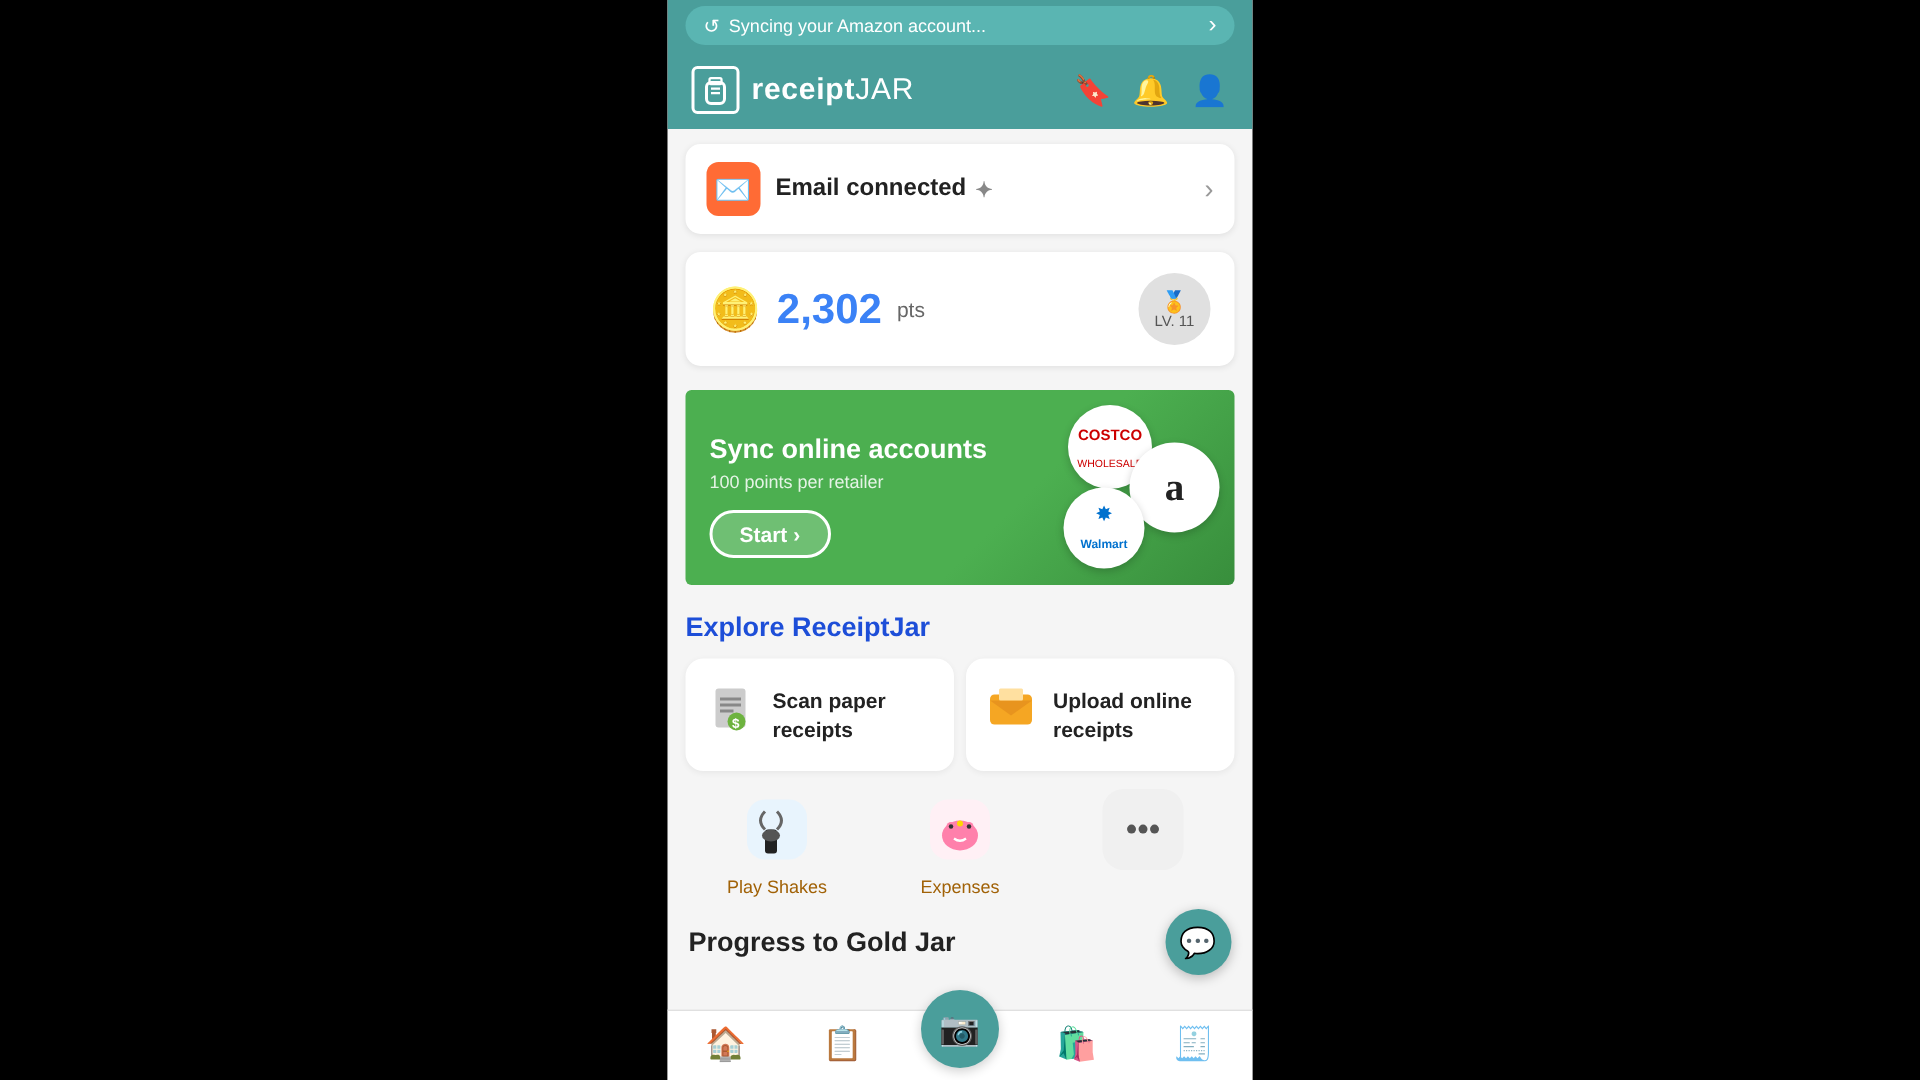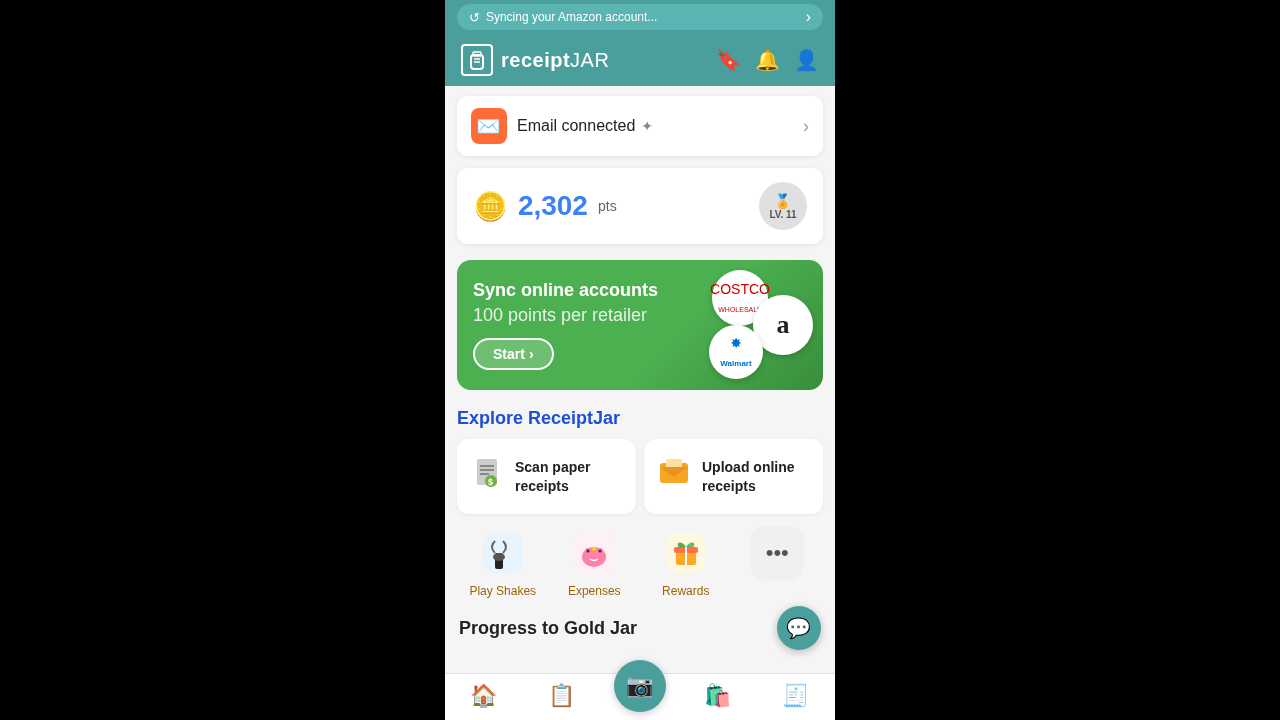--- a/index.html
+++ b/index.html
@@ -104,21 +104,21 @@
       height: 36px;
       background: #ff6b35;
       border-radius: 8px;
       display: flex;
       align-items: center;
       justify-content: center;
       font-size: 18px;
     }
     .email-connected-text {
       font-size: 16px;
-      font-weight: 400;
+      font-weight: 700;
       color: #222;
       display: flex;
       align-items: center;
       gap: 6px;
     }
     .sparkle {
       font-size: 14px;
       color: #888;
     }
     .chevron-right {
@@ -162,44 +162,44 @@
       display: flex;
       flex-direction: column;
       align-items: center;
       justify-content: center;
     }
     .level-badge-icon {
       font-size: 14px;
     }
     .level-badge-text {
       font-size: 10px;
-      font-weight: 700;
+      font-weight: 400;
       color: #555;
     }
     
     .sync-accounts-card {
       margin: 10px 12px 8px;
       background: linear-gradient(135deg, #4caf50 60%, #388e3c 100%);
-      border-radius: 14px;
+      border-radius: 4px;
       padding: 18px 16px;
       position: relative;
       overflow: hidden;
       min-height: 130px;
       display: flex;
       flex-direction: column;
-      justify-content: center;
+      justify-content: flex-end;
     }
     .sync-title {
       font-size: 18px;
       font-weight: 700;
       color: #fff;
       margin-bottom: 4px;
     }
     .sync-subtitle {
-      font-size: 18px;
+      font-size: 12px;
       color: rgba(255,255,255,0.85);
       margin-bottom: 12px;
     }
     .start-btn {
       background: rgba(255,255,255,0.2);
       border: 2px solid #fff;
       border-radius: 20px;
       color: #fff;
       font-size: 14px;
       font-weight: 600;
@@ -448,21 +448,21 @@
       <div class="sync-subtitle">100 points per retailer</div>
       <button class="start-btn">
         <span>Start</span>
         <span>›</span>
       </button>
     </div>
 
     <div class="retailers-container">
       <div class="rc-costco">
         <div style="text-align:center; line-height:1.1;">
-          <span style="color:#cc0000; font-size:14px; font-weight:400;">COSTCO</span><br>
+          <span style="color:#cc0000; font-size:10px; font-weight:700;">COSTCO</span><br>
           <span style="color:#cc0000; font-size:7px;">WHOLESALE</span>
         </div>
       </div>
       <div class="rc-amazon">
         <span style="font-size:26px; font-weight:900; color:#222; font-family: Georgia, serif;">a</span>
       </div>
       <div class="rc-walmart">
         <div style="text-align:center;">
           <span style="font-size:14px; color:#0071ce;">✸</span><br>
           <span style="font-size:8px; color:#0071ce; font-weight:700;">Walmart</span>
@@ -524,33 +524,20 @@
             <circle cx="30" cy="22" r="3" fill="#ff80ab"></circle>
             <circle cx="24" cy="20" r="2" fill="#ffd700"></circle>
             <circle cx="18" cy="22" r="1.5" fill="#333"></circle>
             <circle cx="30" cy="22" r="1.5" fill="#333"></circle>
             <path d="M20 30 Q24 33 28 30" stroke="#fff" stroke-width="1.5" fill="none"></path>
           </svg>
         </div>
         <span class="quick-action-label">Expenses</span>
       </div>
 
-      <div class="quick-action-item">
-        <div class="quick-action-icon">
-          <svg width="48" height="48" viewBox="0 0 48 48">
-            <rect x="4" y="4" width="40" height="40" rx="12" fill="#fff8e1"></rect>
-            <rect x="14" y="20" width="20" height="16" rx="2" fill="#ffa726"></rect>
-            <rect x="12" y="18" width="24" height="6" rx="2" fill="#ff7043"></rect>
-            <line x1="24" y1="18" x2="24" y2="36" stroke="#fff" stroke-width="2"></line>
-            <path d="M24 18 Q20 12 16 14 Q14 20 24 18" fill="#4caf50"></path>
-            <path d="M24 18 Q28 12 32 14 Q34 20 24 18" fill="#66bb6a"></path>
-          </svg>
-        </div>
-        <span class="quick-action-label">Rewards</span>
-      </div>
 
       <div class="quick-action-item">
         <div class="quick-action-icon" style="font-size:22px; color:#555; display:flex; align-items:center; justify-content:center; width:54px; height:54px; background:#f0f0f0; border-radius:14px;">
           •••
         </div>
         <span class="quick-action-label"></span>
       </div>
     </div>
   </div>
 

